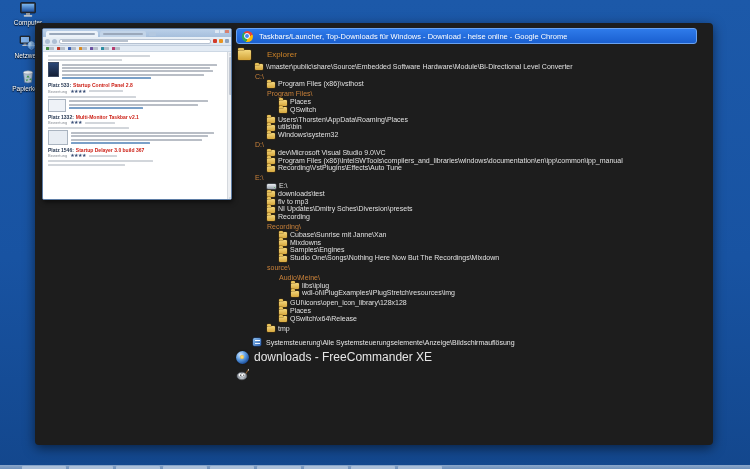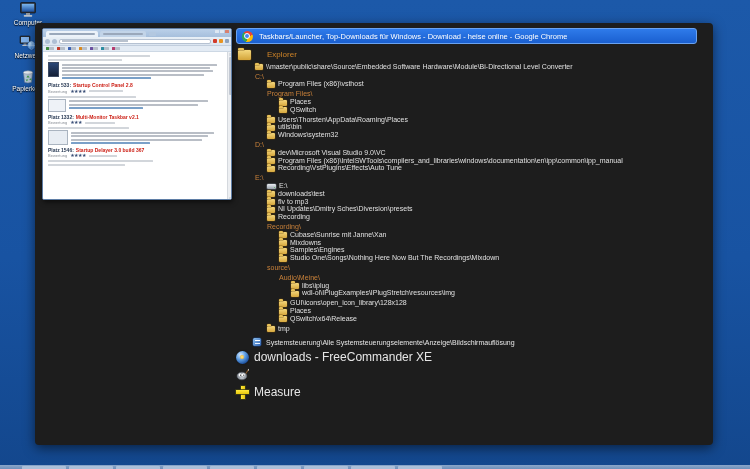--- a/index.html
+++ b/index.html
@@ -426,24 +426,20 @@
               <path d="M9 5.8 L11.9 1.6 L12.6 2.3 L9.8 6.4 Z" fill="#8a5a2a"></path>
               <path d="M11.9 1.6 l0.8-0.9 0.5 1.7 -0.6 0.5 z" fill="#ddd"></path>
               <ellipse cx="5.9" cy="8" rx="4.9" ry="3.8" fill="#989ea6" stroke="#595f67" stroke-width="0.5"></ellipse>
               <circle cx="4.2" cy="6.9" r="1.6" fill="#fff"></circle>
               <circle cx="7.4" cy="6.9" r="1.6" fill="#fff"></circle>
               <circle cx="4.6" cy="7.2" r="0.6" fill="#1c1c1c"></circle>
               <circle cx="7.8" cy="7.2" r="0.6" fill="#1c1c1c"></circle>
               <ellipse cx="5.9" cy="10" rx="2.2" ry="1" fill="#b8bec6"></ellipse>
             </svg></span>
         </div>
-        <div class="wrow">
-          <span class="icon measure-icon"></span>
-          <span class="wtext">Measure</span>
-        </div>
       </div>
   </div>
 </div>
 
 <div class="taskbar" id="taskbar">
     <i></i>
     <i></i>
     <i></i>
     <i></i>
     <i></i>

